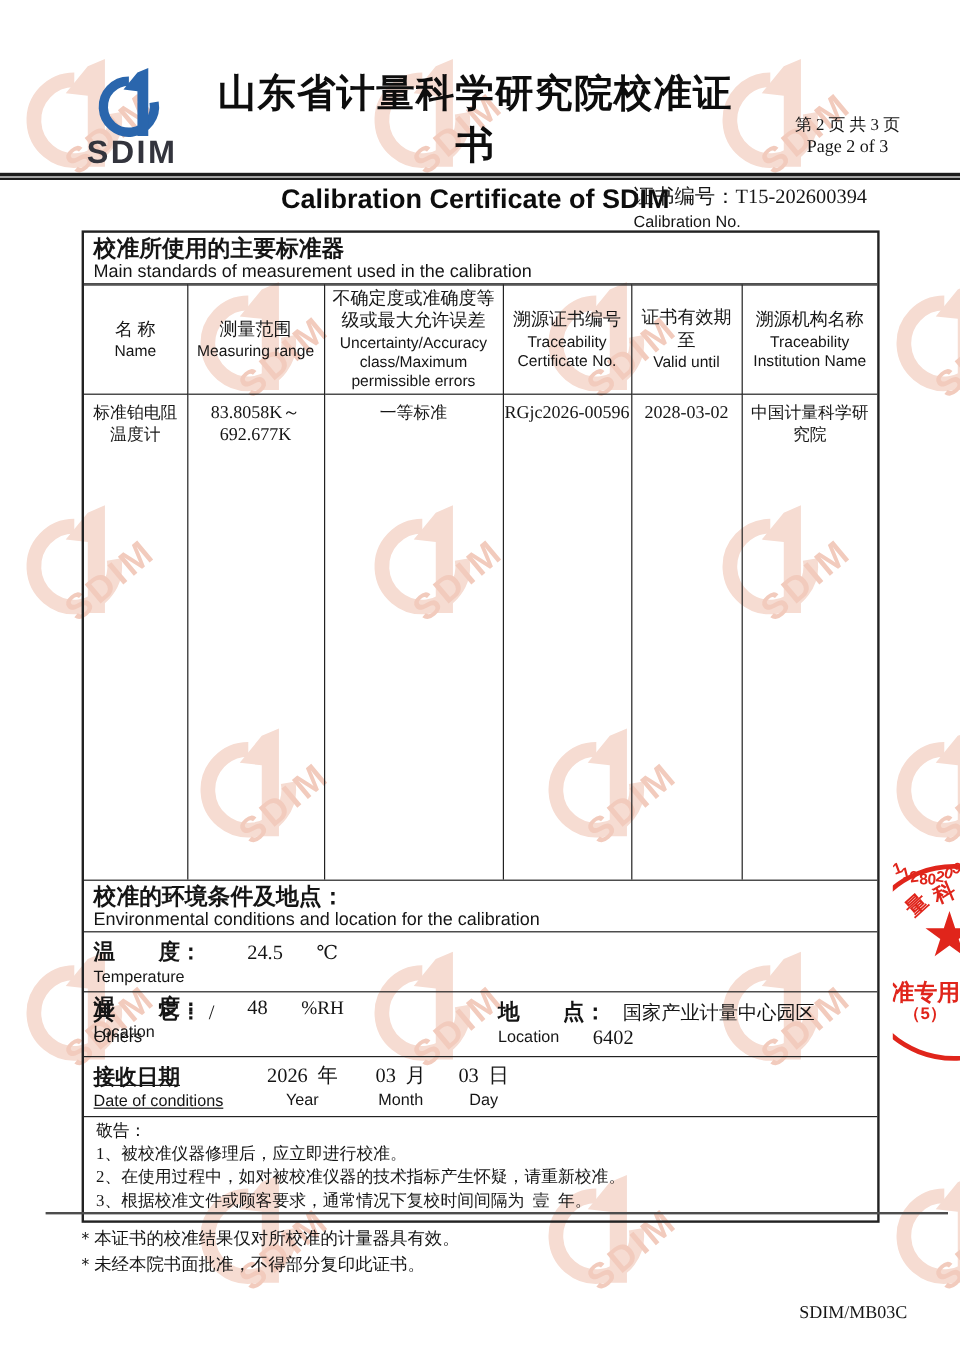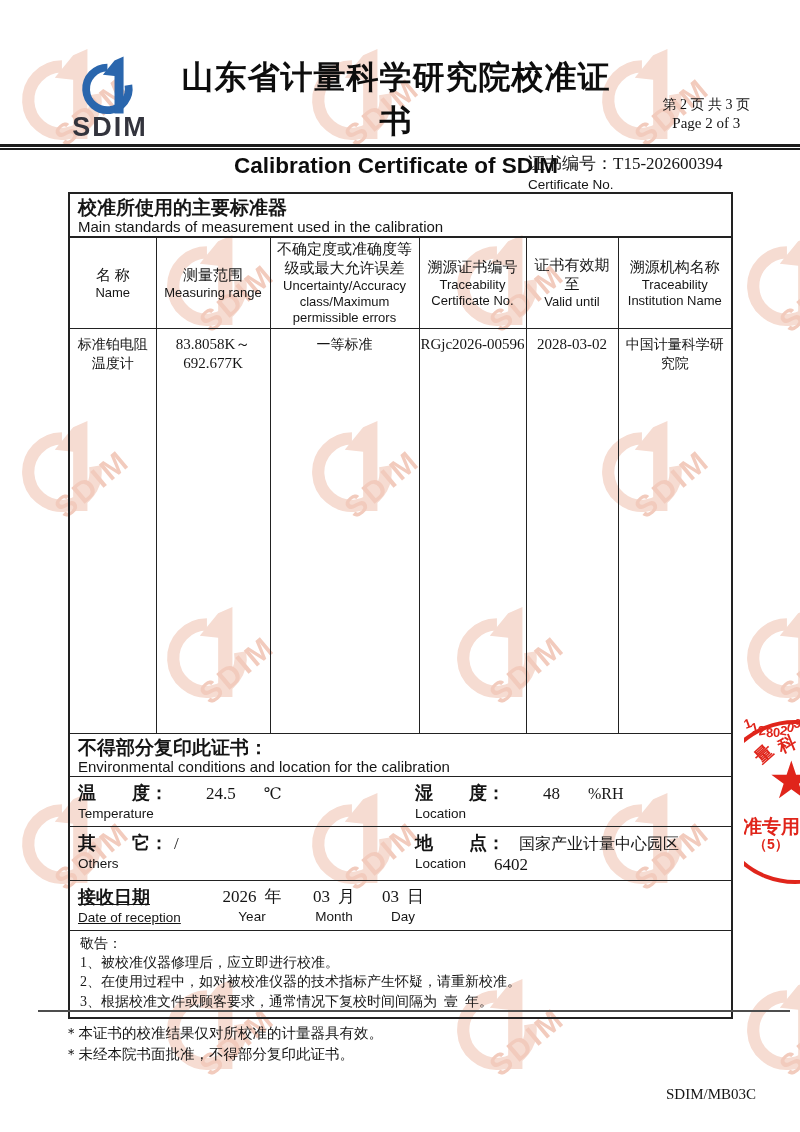--- a/index.html
+++ b/index.html
@@ -264,21 +264,21 @@
 
     <div id="page-info">
       <div class="cn">第 2 页 共 3 页</div>
       <div class="en">Page 2 of  3</div>
     </div>
 
     <div id="top-rule"></div>
 
     <div id="certno-block">
       <div id="certno-line1">证书编号：T15-202600394</div>
-      <div id="certno-line2">Certificate No.</div>
+      <div id="certno-line2">Calibration No.</div>
     </div>
 
     <div id="main-box">
 
       <div class="section-title-box">
         <div class="sec-cn">校准所使用的主要标准器</div>
         <div class="sec-en">Main standards of measurement used in the calibration</div>
       </div>
 
       <table id="standards">
@@ -337,25 +337,25 @@
               </td>
           <td>
                 <div class="cell-cn">中国计量科学研
 究院</div>
               </td>
         </tr>
       </tbody>
         </table>
 
       <div class="section-title-box" style="border-top:1px solid #222; border-bottom:none;">
-        <div class="sec-cn">不得部分复印此证书：</div>
+        <div class="sec-cn">校准的环境条件及地点：</div>
         <div class="sec-en">Environmental conditions and location for the calibration</div>
       </div>
 
-      <div class="env-row" style="height:50px;">
+      <div class="env-row" style="height:50px;flex-direction:column;">
         <div class="env-half env-left">
           <div class="env-line1">
             <span class="env-label">温　　度：</span>
             <span class="env-value serif">24.5</span>
             <span class="env-unit serif">℃</span>
           </div>
           <div class="env-en">Temperature</div>
         </div>
         <div class="env-half env-right">
           <div class="env-line1">
@@ -385,21 +385,21 @@
             <span class="v2 serif">6402</span>
           </div>
         </div>
       </div>
 
       <div id="reception-row" style="height:50px;">
         <div class="rec-group" style="width:128px;text-decoration:underline;">
           <div class="rec-top">
               <span class="rec-label">接收日期</span>
             </div>
-          <div class="rec-en">Date of reception</div>
+          <div class="rec-en">Date of conditions</div>
         </div>
         <div class="rec-group" style="width:92px; text-align:center;">
           <div class="rec-top" style="justify-content:center;">
             <span class="rec-num serif">2026</span>
             <span class="rec-unit">年</span>
           </div>
           <div class="rec-en">Year</div>
         </div>
         <div class="rec-group" style="width:72px; text-align:center;">
           <div class="rec-top" style="justify-content:center;">

